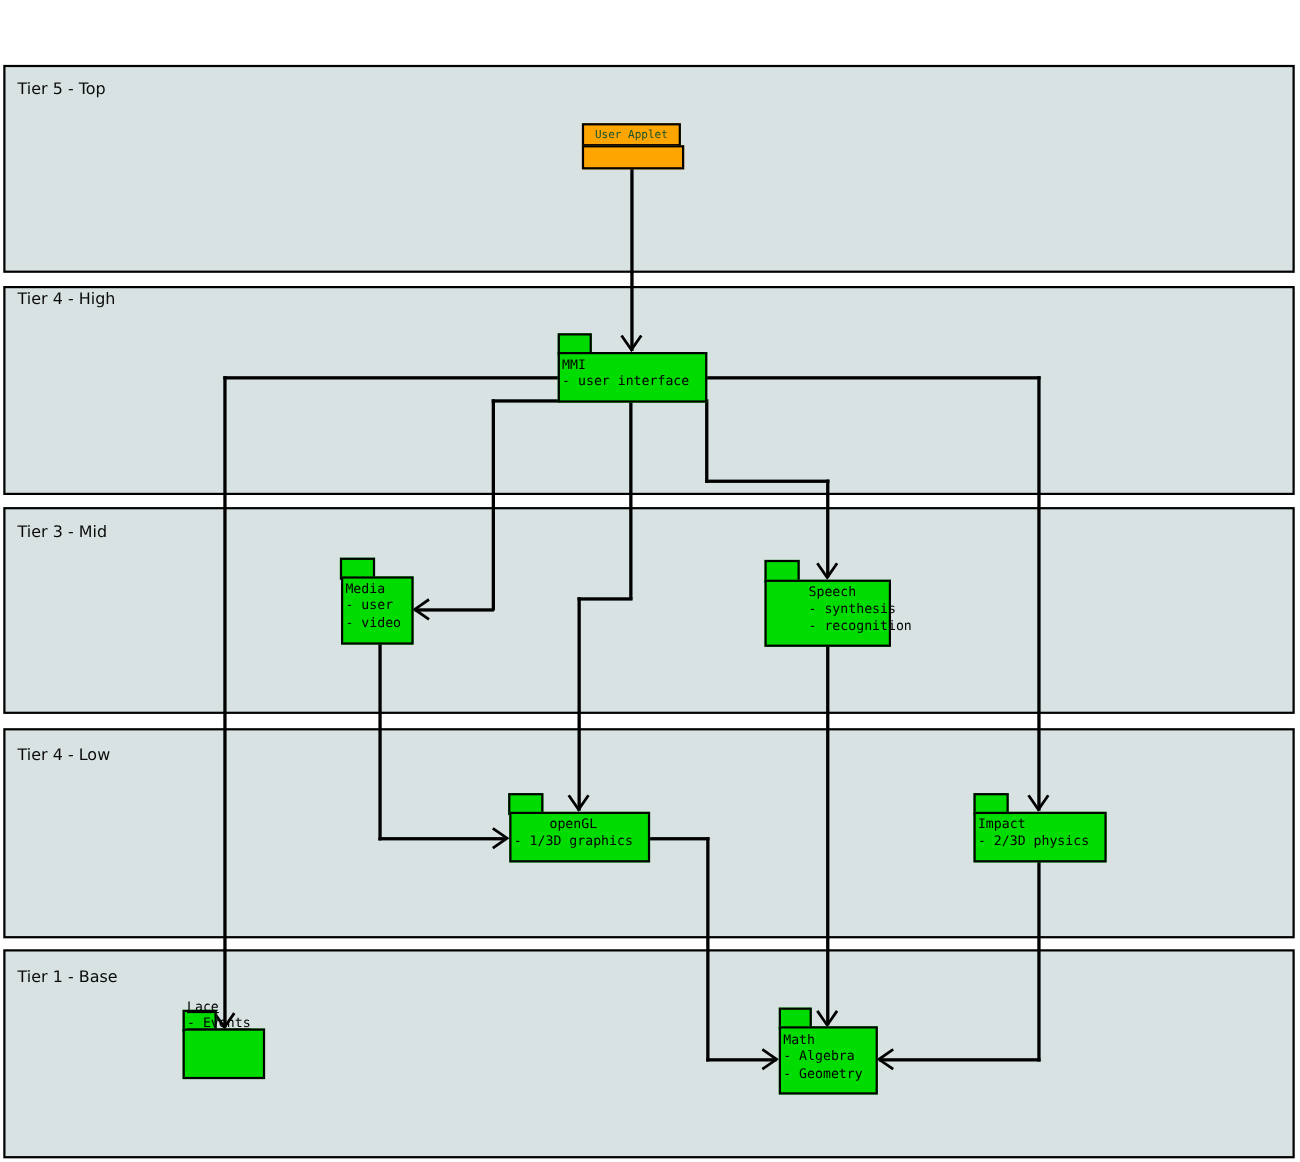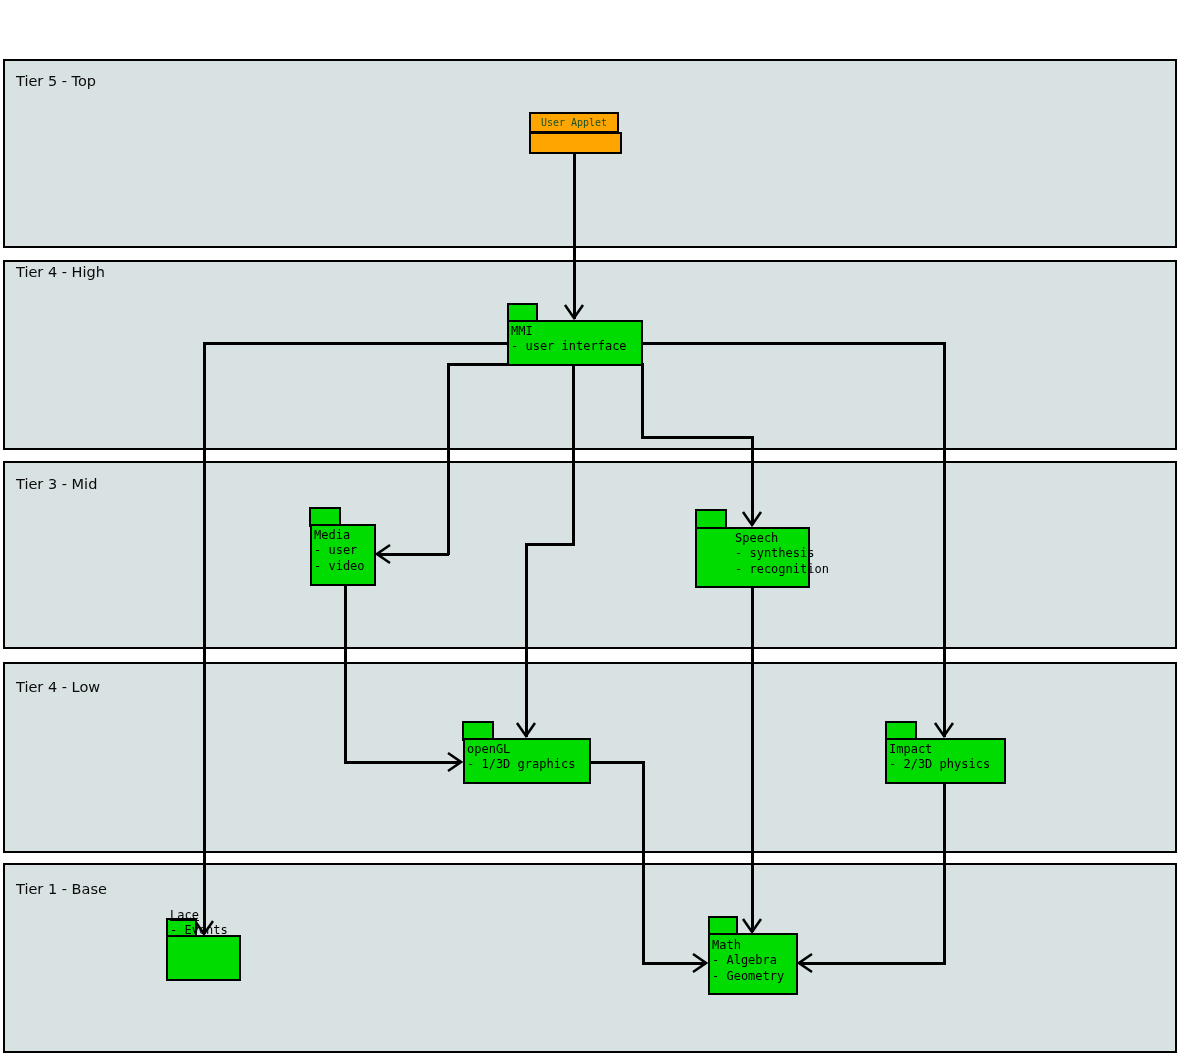--- a/index.html
+++ b/index.html
@@ -164,21 +164,21 @@
     <div class="ptext" style="left:695px;top:527px;margin-left:36px;">
       <div>Speech</div>
       <div>- synthesis</div>
       <div>- recognition</div>
     </div>
   </div>
 
   <div>
     <div class="tab" style="left:462px;top:721px;width:32px;height:20px;"></div>
     <div class="pbody" style="left:463px;top:738px;width:128px;height:46px;"></div>
-    <div class="ptext" style="left:463px;top:738px;">
+    <div class="ptext" style="left:463px;top:738px;text-align:center;">
       <div>openGL</div>
       <div>- 1/3D graphics</div>
     </div>
   </div>
 
   <div>
     <div class="tab" style="left:885px;top:721px;width:32px;height:20px;"></div>
     <div class="pbody" style="left:885px;top:738px;width:121px;height:46px;"></div>
     <div class="ptext" style="left:885px;top:738px;">
       <div>Impact</div>

